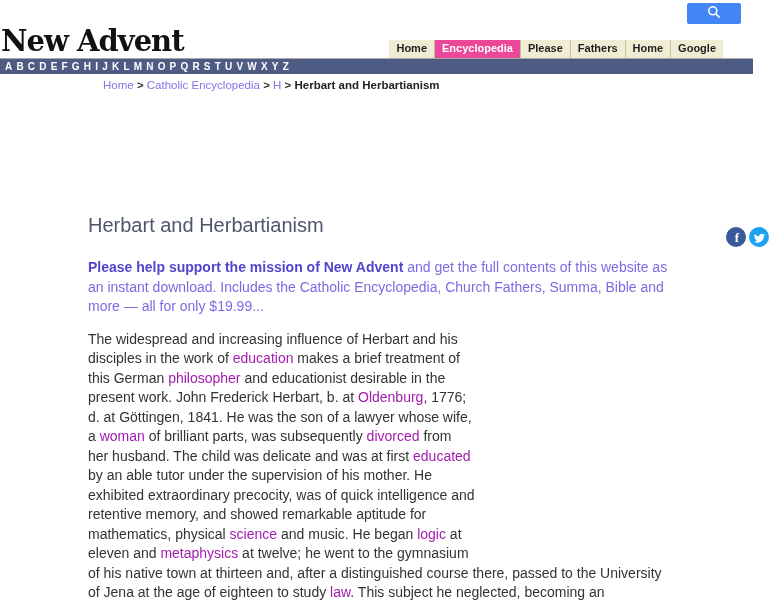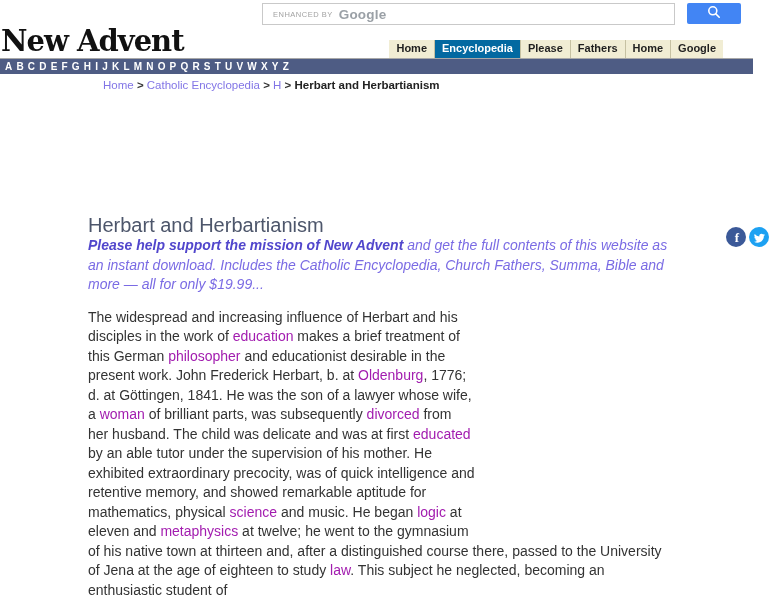--- a/index.html
+++ b/index.html
@@ -12,58 +12,51 @@
   .search-box { position:absolute; left:262px; top:3px; width:413px; height:22px; border:1px solid #c9c9c9; background:#fff; }
   .search-box input { position:absolute; inset:0; width:100%; height:100%; border:none; outline:none; background:transparent; font-size:13px; padding:0 8px; }
   .search-watermark { position:absolute; left:10px; top:0; height:100%; display:flex; align-items:center; gap:6px; pointer-events:none; }
   .wm-prefix { font-size:7.5px; color:#a2a2a2; letter-spacing:.5px; }
   .wm-brand { font-size:13.5px; color:#9aa0a6; font-weight:bold; letter-spacing:.2px; }
   .search-btn { position:absolute; left:687px; top:3px; width:54px; height:21px; background:#4285f4; border:none; border-radius:2px; cursor:pointer; display:flex; align-items:center; justify-content:center; }
   .logo { position:absolute; left:1px; top:25px; font-family:"DejaVu Serif", serif; font-weight:bold; font-size:29px; line-height:32px; letter-spacing:-1px; color:#111; text-decoration:none; }
   .tabs { position:absolute; right:30px; bottom:0; display:flex; }
   .tab { display:block; padding:2px 7px 3px 7px; font-size:11px; font-weight:bold; color:#1f1f1f; background:#f1edd4; text-decoration:none; border-left:1px solid #c6c1a2; line-height:13px; }
   .tab:first-child { border-left:none; }
-  .tab.active { background:#0369a1; color:#fff; }
+  .tab.active { background:#ec4899; color:#fff; }
 
   
   .alphabet-bar { width:753px; height:15px; background:#4e5c84; display:flex; align-items:center; padding-left:5px; }
   .abc-letter { font-size:10px; font-weight:bold; color:#fff; text-decoration:none; margin-right:4.2px; line-height:15px; }
 
   
   .breadcrumb { margin:5px 0 16px 103px; font-size:11.5px; height:13px; color:#333; }
   .bc-link { color:#8275e6; text-decoration:none; }
   .bc-sep { font-weight:bold; color:#333; }
   .bc-current { font-weight:bold; color:#222; }
 
   
   .content { position:relative; margin-left:88px; width:580px; }
   .page-title { margin-top:122px; font-size:20px; font-weight:normal; color:#4d566b; line-height:22px; }
-  .support-notice { font-style:italic; font-size:14px; line-height:19.5px; color:#7a6be4; }
+  .support-notice { margin-top:22px; font-size:14px; line-height:19.5px; color:#7a6be4; }
   .support-lead { font-weight:bold; color:#5146cc; }
   .article-body { margin-top:13px; font-size:14px; line-height:19.5px; color:#333; }
   .wrap-spacer { float:right; width:193px; height:216px; }
   .lnk { color:#a21caf; text-decoration:none; }
 
   
   .social { position:absolute; left:726px; top:227px; display:flex; gap:3px; }
   .social a { display:block; width:20px; height:20px; cursor:pointer; }
 </style>
 </head>
 <body>
 
 <div class="page">
 
   <div class="header">
-    <div class="search-box">
-      <input type="text" value="" style="">
-      <div class="search-watermark">
-        <span class="wm-prefix">ENHANCED BY</span>
-        <span class="wm-brand">Google</span>
-      </div>
-    </div>
     <button class="search-btn">
       <span>
         <svg width="16" height="16" viewBox="0 0 20 20">
           <circle cx="8.5" cy="8.5" r="5" fill="none" stroke="#fff" stroke-width="2"></circle>
           <line x1="12.3" y1="12.3" x2="16.5" y2="16.5" stroke="#fff" stroke-width="2" stroke-linecap="round"></line>
         </svg>
       </span>
     </button>
     <a class="logo" href="#">New Advent</a>
     <nav class="tabs">

